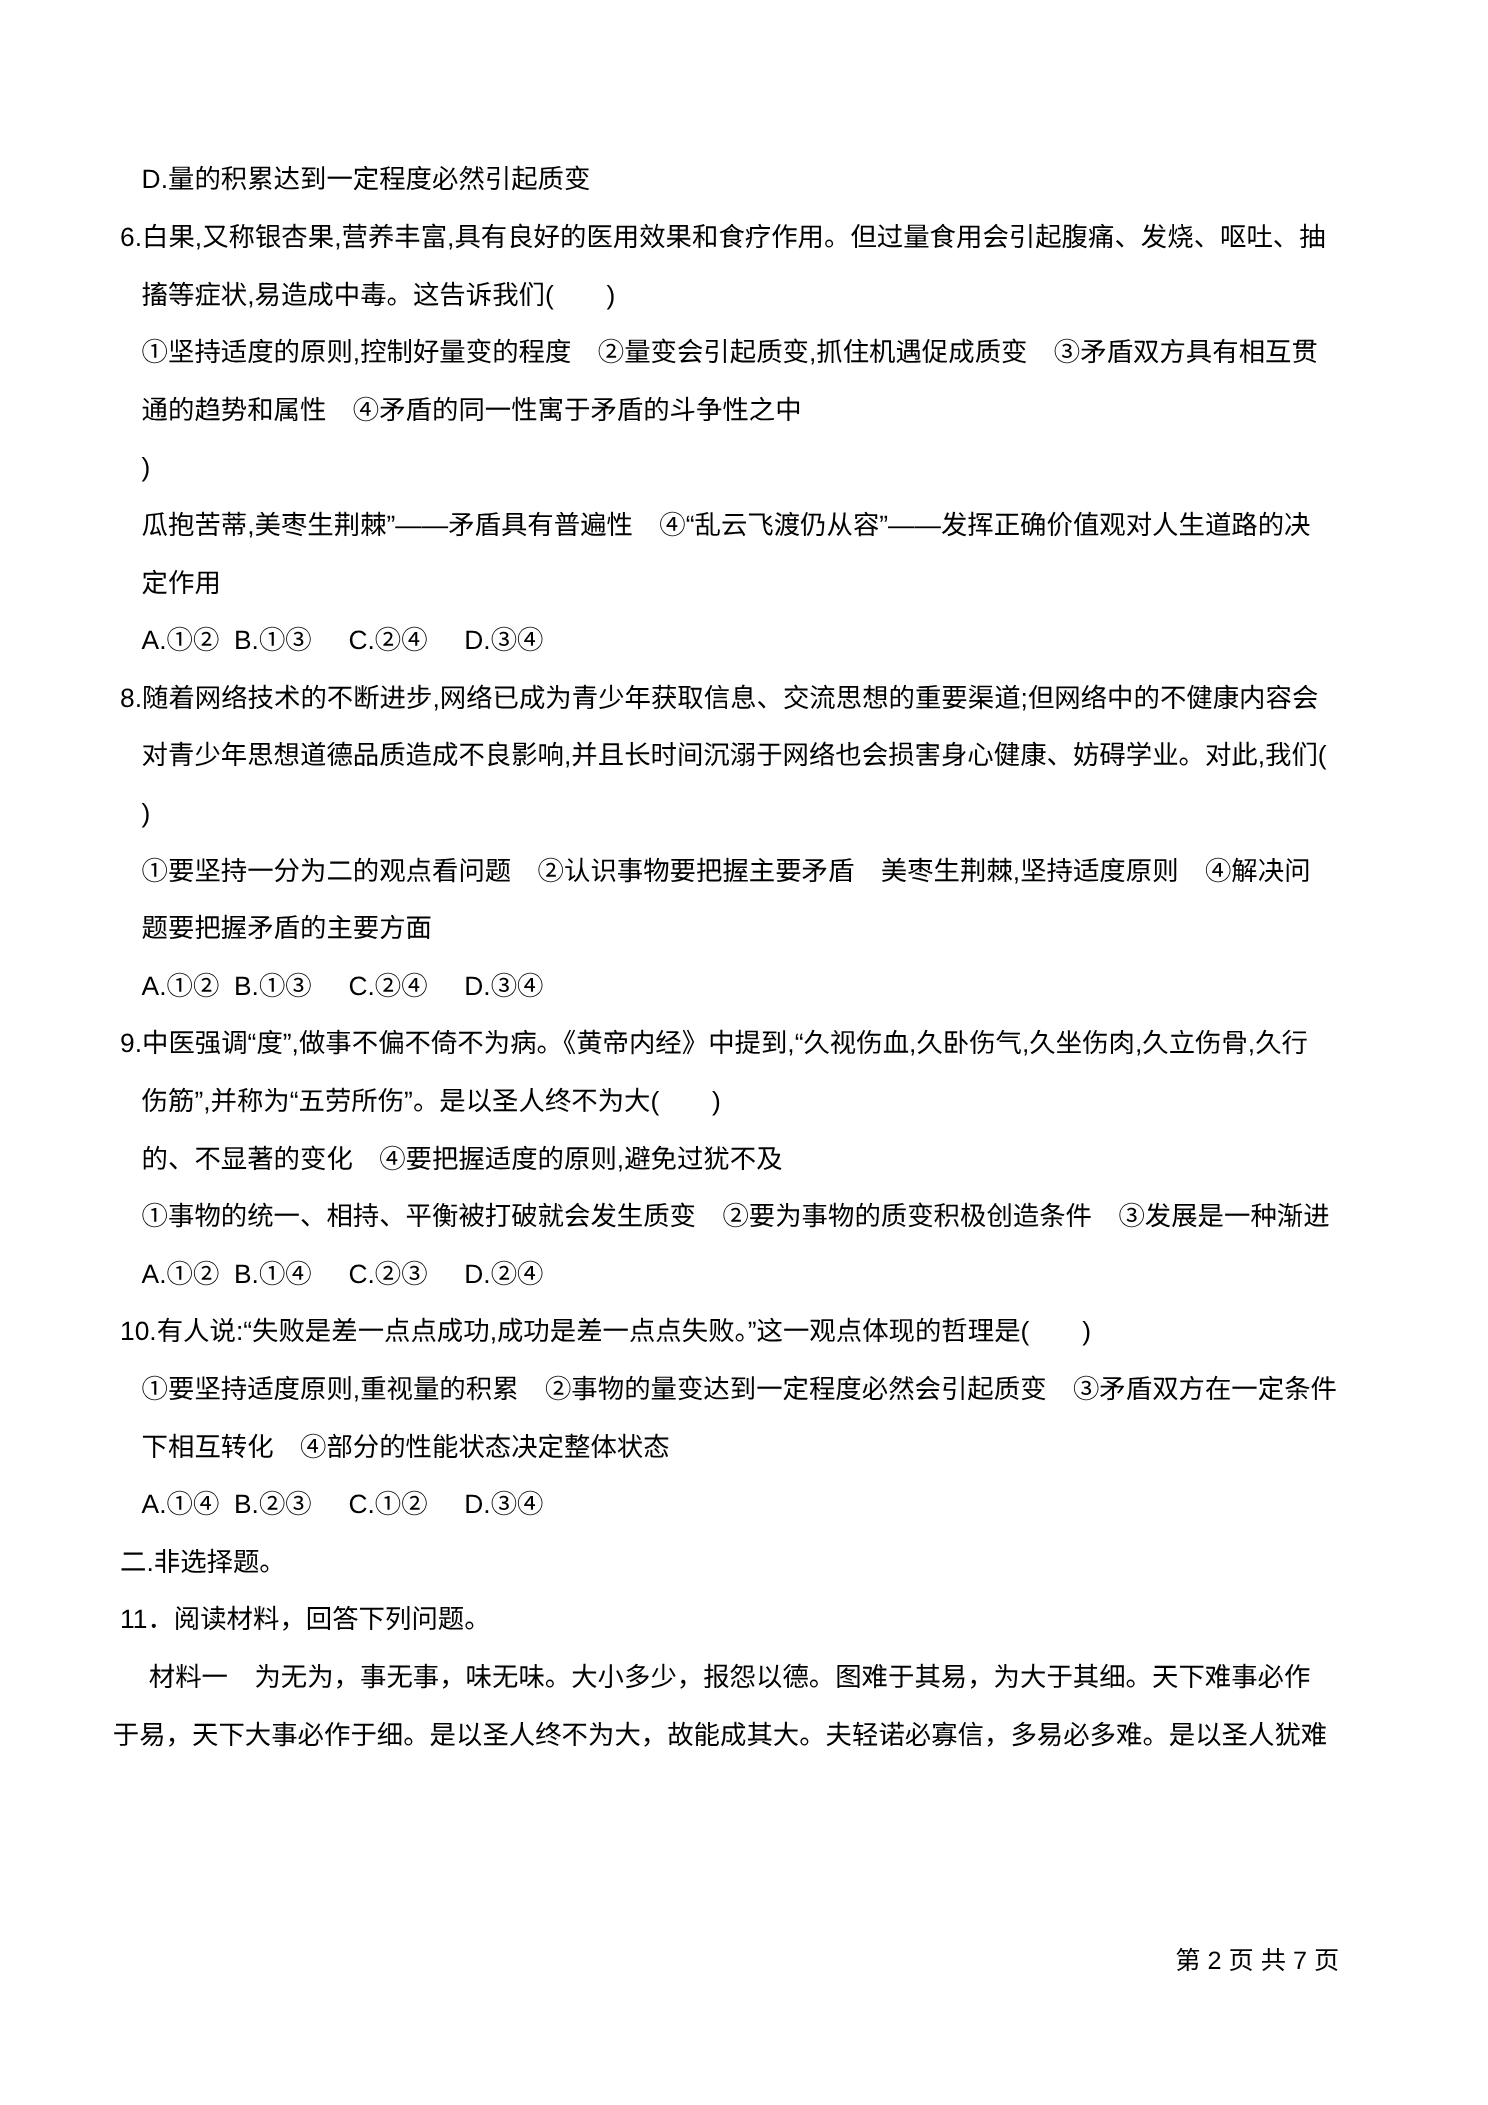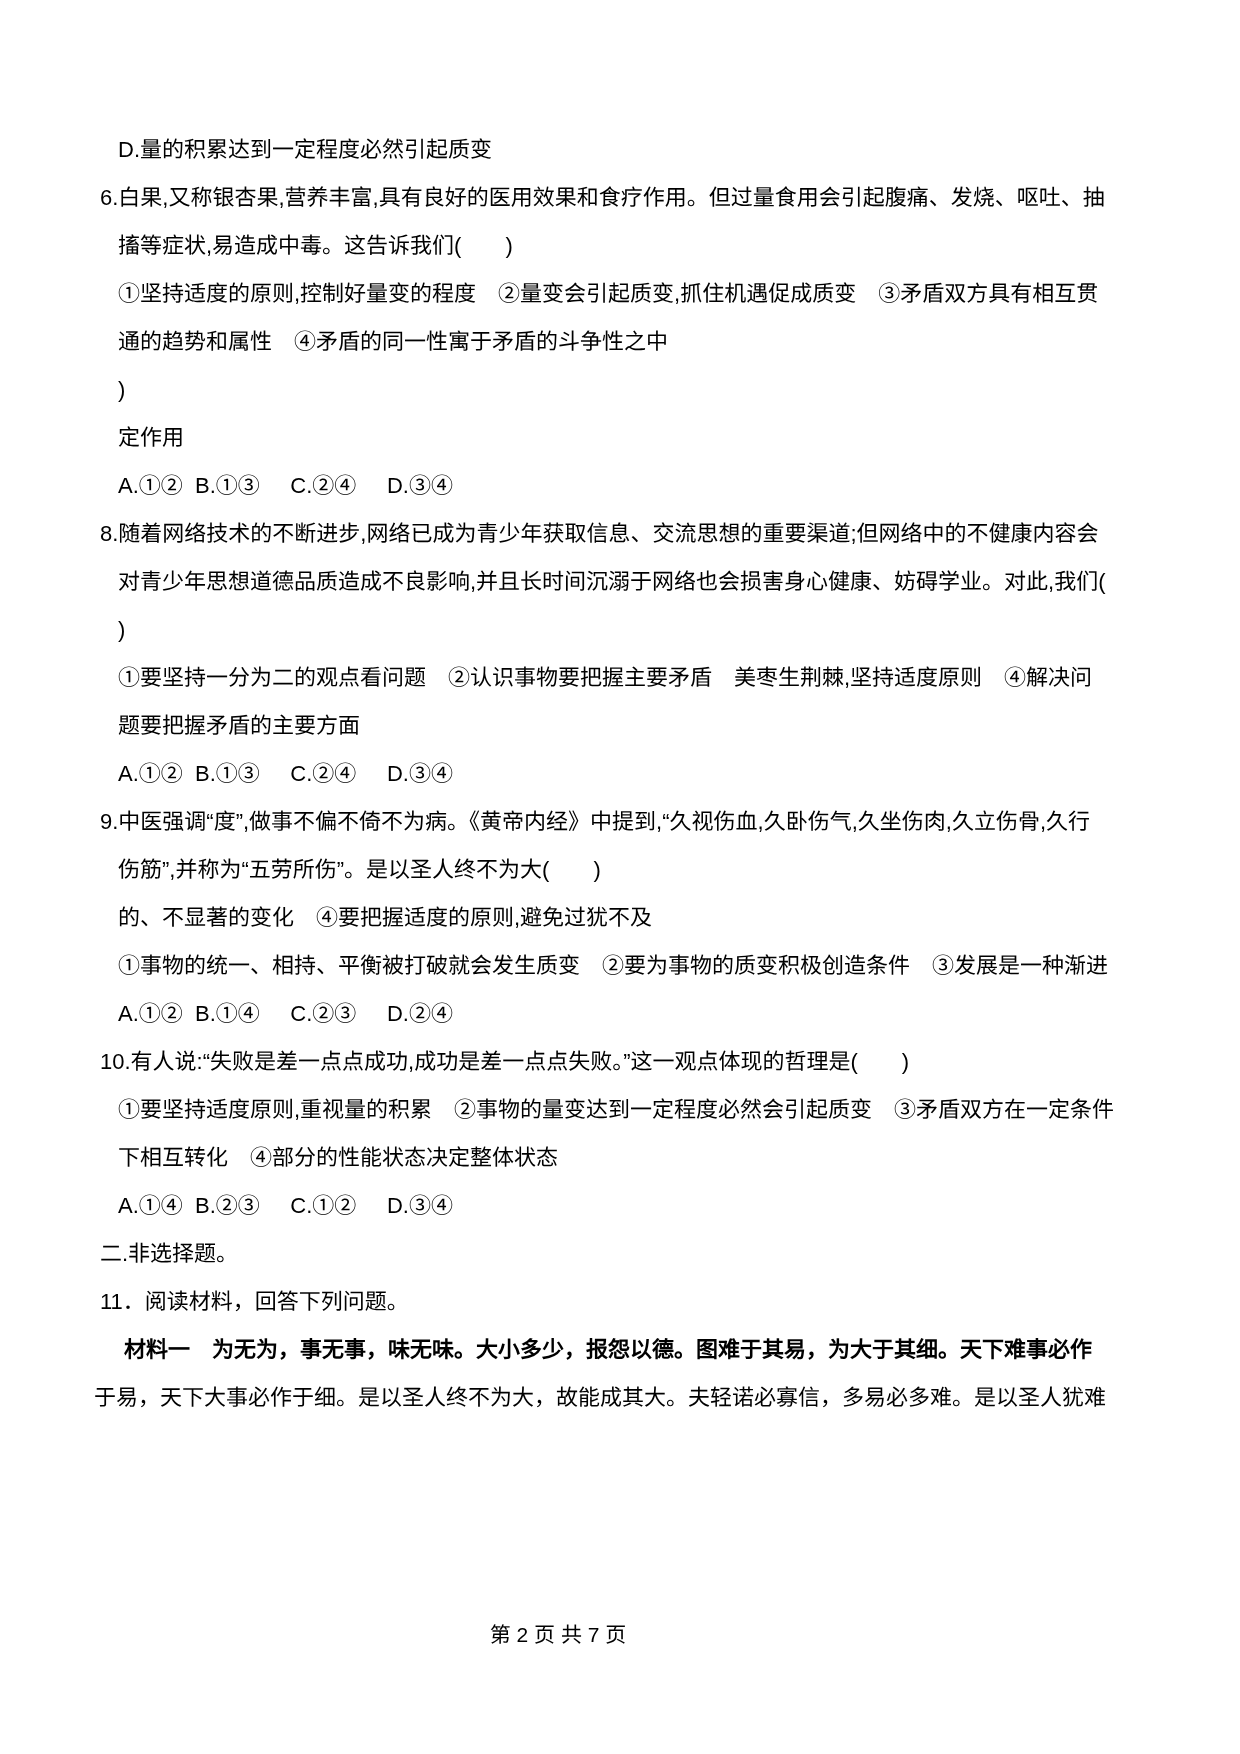--- a/index.html
+++ b/index.html
@@ -24,44 +24,45 @@
   }
   .line {
     font-size: 22px;
     line-height: 48px;
     height: 48px;
     white-space: pre;
     color: #000000;
   }
   .line.q    { padding-left: 0; }
   .line.cont { padding-left: 18px; }
-  .line.mat  { padding-left: 24px; font-weight: bold; }
+  .line.mat  { padding-left: 24px; }
   .line.matc { padding-left: 0; margin-left: -6px; }
   .footer {
     position: absolute;
     top: 1620px;
     left: 0;
     width: 100%;
-    text-align: center;
+    text-align: right;
     font-size: 21px;
     line-height: 30px;
     color: #000000;
   }
 </style>
 </head>
 <body>
 
 <div class="page">
   <div class="content">
       <div class="line cont">D.量的积累达到一定程度必然引起质变</div>
       <div class="line q">6.白果,又称银杏果,营养丰富,具有良好的医用效果和食疗作用。但过量食用会引起腹痛、发烧、呕吐、抽</div>
       <div class="line cont">搐等症状,易造成中毒。这告诉我们(　　)</div>
       <div class="line cont">①坚持适度的原则,控制好量变的程度　②量变会引起质变,抓住机遇促成质变　③矛盾双方具有相互贯</div>
       <div class="line cont">通的趋势和属性　④矛盾的同一性寓于矛盾的斗争性之中</div>
       <div class="line cont">)</div>
+      <div class="line cont">瓜抱苦蒂,美枣生荆棘”——矛盾具有普遍性　④“乱云飞渡仍从容”——发挥正确价值观对人生道路的决</div>
       <div class="line cont">定作用</div>
       <div class="line cont">A.①②  B.①③     C.②④     D.③④</div>
       <div class="line q">8.随着网络技术的不断进步,网络已成为青少年获取信息、交流思想的重要渠道;但网络中的不健康内容会</div>
       <div class="line cont">对青少年思想道德品质造成不良影响,并且长时间沉溺于网络也会损害身心健康、妨碍学业。对此,我们(</div>
       <div class="line cont">)</div>
       <div class="line cont">①要坚持一分为二的观点看问题　②认识事物要把握主要矛盾　美枣生荆棘,坚持适度原则　④解决问</div>
       <div class="line cont">题要把握矛盾的主要方面</div>
       <div class="line cont">A.①②  B.①③     C.②④     D.③④</div>
       <div class="line q">9.中医强调“度”,做事不偏不倚不为病。《黄帝内经》中提到,“久视伤血,久卧伤气,久坐伤肉,久立伤骨,久行</div>
       <div class="line cont">伤筋”,并称为“五劳所伤”。是以圣人终不为大(　　)</div>

